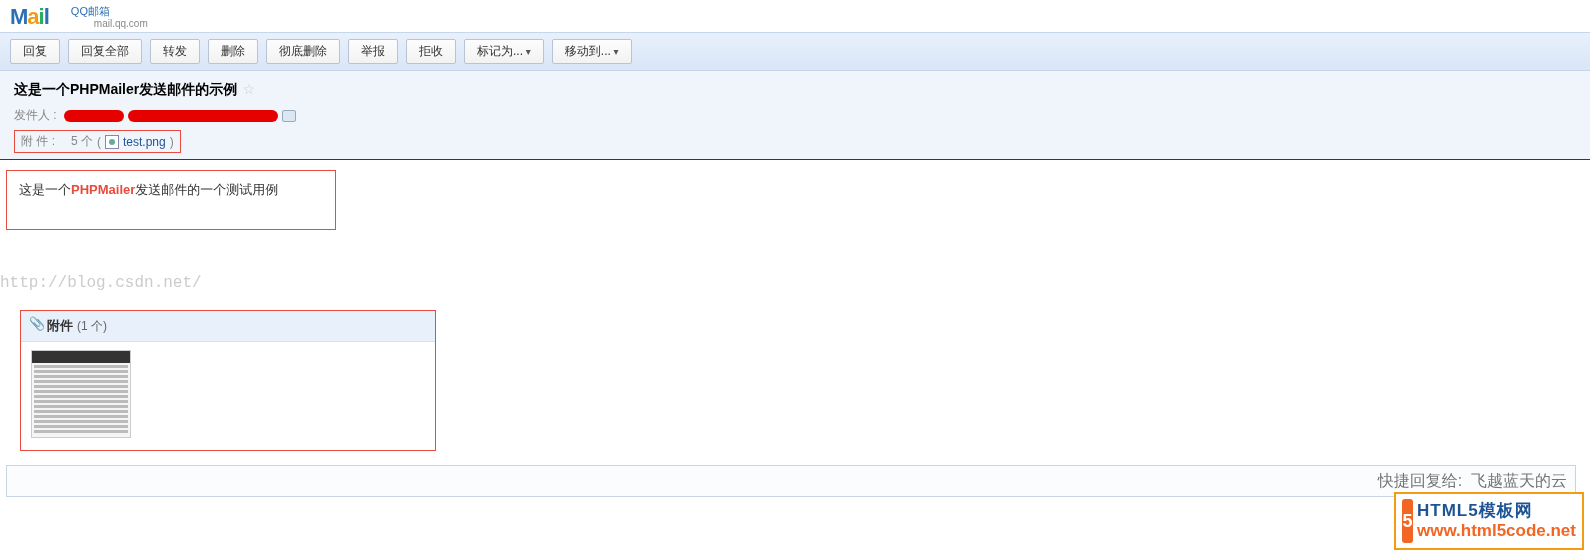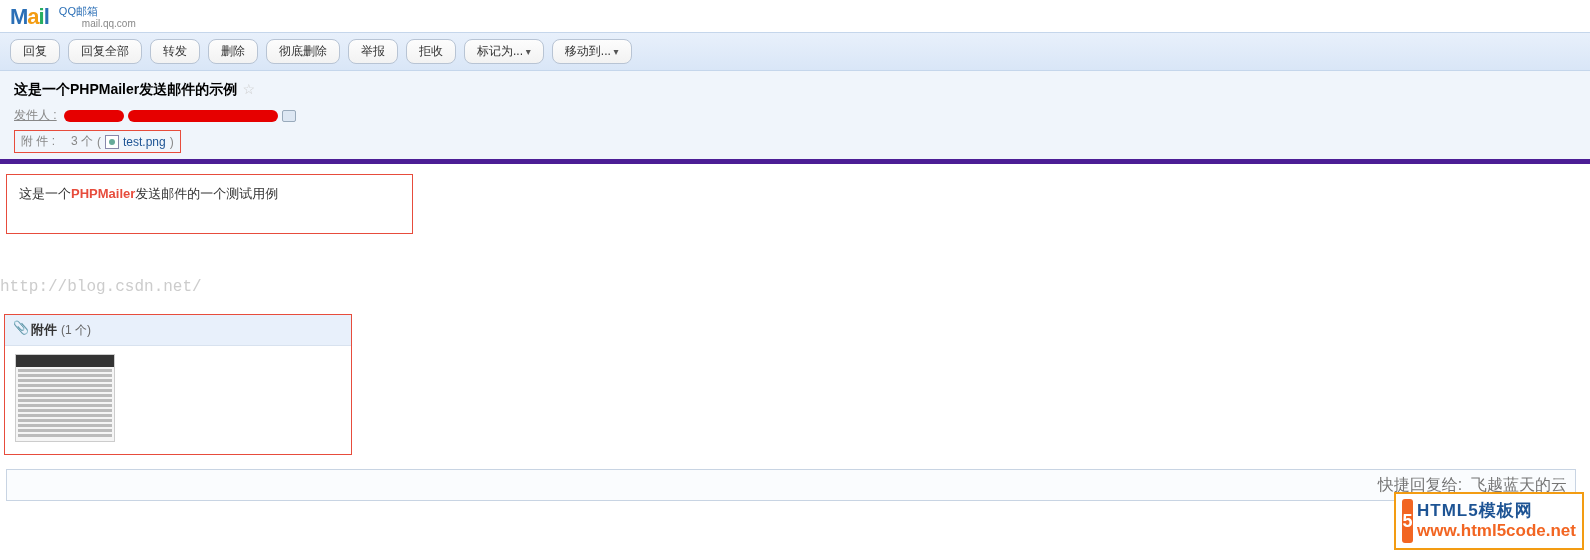--- a/index.html
+++ b/index.html
@@ -1,44 +1,44 @@
 <!DOCTYPE html>
 <html><head>
 <meta charset="utf-8">
 <style>
 * { margin: 0; padding: 0; box-sizing: border-box; }
 body { font-family: "Microsoft YaHei", Arial, sans-serif; font-size: 12px; color: #333; background: #fff; width: 1590px; }
-.logo-area { padding: 4px 10px 2px; display: flex; align-items: center; gap: 10px; }
+.logo-area { padding: 4px 10px 2px; display: flex; align-items: center; gap: 22px; }
 .logo-mail { font-size: 22px; font-weight: bold; letter-spacing: -1px; }
 .logo-mail .m { color: #2b6fb6; }
 .logo-mail .a { color: #f39c12; }
 .logo-mail .i1 { color: #27ae60; }
 .logo-mail .l { color: #2b6fb6; }
 .logo-sub { font-size: 11px; color: #2b6fb6; line-height: 1.1; }
 .logo-sub .dom { color: #888; font-size: 10px; margin-left: 23px; }
 .toolbar { background: linear-gradient(#e8f0fb, #d9e6f7); border-top: 1px solid #c5d6eb; border-bottom: 1px solid #c5d6eb; padding: 6px 10px; display: flex; gap: 8px; }
-.tb-btn { background: linear-gradient(#fdfdfd, #f2f2f2); border: 1px solid #b8c4d4; border-radius: 8px; padding: 3px 12px; font-size: 12px; cursor: pointer; color: #333; }
+.tb-btn { background: linear-gradient(#fdfdfd, #f2f2f2); border: 1px solid #b8c4d4; border-radius: 2px; padding: 3px 12px; font-size: 12px; cursor: pointer; color: #333; }
 .tb-btn.drop::after { content: " ▾"; font-size: 10px; color: #555; }
-.header-block { background: #f0f5fb; border-bottom: 5px solid #4c1d95; padding: 10px 14px 0; }
+.header-block { background: #f0f5fb; border-bottom: 1px solid #4c1d95; padding: 10px 14px 0; }
 .subject-row { margin-bottom: 6px; }
 .subject { font-size: 14px; font-weight: bold; color: #000; }
 .star { color: #ccc; font-size: 14px; margin-left: 2px; }
-.meta-row { color: #888; padding: 2px 0; display: flex; align-items: center; gap: 4px; text-decoration: underline; }
+.meta-row { color: #888; padding: 2px 0; display: flex; align-items: center; gap: 4px; }
 .meta-label { display: inline-block; min-width: 46px; }
 .redact { display: inline-block; height: 12px; background: #e60000; border-radius: 6px; }
 .vcard-icon { display: inline-block; width: 14px; height: 12px; background: #dde7f3; border: 1px solid #9ab; border-radius: 2px; }
 .att-row-wrap { display: inline-flex; align-items: center; border: 1px solid #e74c3c; padding: 2px 6px; margin-top: 4px; margin-bottom: 6px; gap: 4px; }
 .img-icon { width: 14px; height: 14px; background: #fff; border: 1px solid #88a; display: inline-flex; align-items: center; justify-content: center; }
 .img-icon::after { content: ""; width: 6px; height: 6px; background: #6a9; border-radius: 50%; }
 .att-link { color: #1e5494; cursor: pointer; }
-.body-box { border: 1px solid #e74c3c; margin: 10px 0 4px 6px; width: 407px; height: 60px; padding: 10px 12px; }
+.body-box { border: 1px solid #e74c3c; margin: 10px 0 4px 6px; width: 330px; height: 60px; padding: 10px 12px; }
 .body-text { font-size: 13px; }
 .body-text .hl { color: #e74c3c; font-weight: bold; }
 .watermark { text-align: left; color: #ccc; font-family: "Courier New", monospace; font-size: 16px; margin: 44px 0 18px; }
-.attach-section { border: 1px solid #e74c3c; margin: 0 0 0 4px; width: 348px; }
+.attach-section { border: 1px solid #e74c3c; margin: 0 0 0 20px; width: 416px; }
 .attach-bar { background: #e8f0fb; border-bottom: 1px solid #d8e2ef; padding: 6px 8px; display: flex; align-items: center; gap: 4px; }
 .clip-icon { width: 14px; height: 14px; display: inline-block; position: relative; }
 .clip-icon::before { content: "📎"; color: #555; font-size: 13px; position: absolute; top: -3px; }
 .attach-title { font-weight: bold; font-size: 13px; }
 .attach-count { color: #666; }
 .attach-body { padding: 8px 10px 12px; }
 .scan-row { margin-bottom: 6px; font-size: 12px; }
 .scan-row .lbl { font-weight: bold; }
 .scan-row .scan { color: #999; }
 .shield { color: #aaa; }
@@ -90,21 +90,21 @@
     <span class="star">☆</span>
   </div>
   <div class="meta-row">
     <span class="meta-label">发件人 :</span>
     <span class="redact" style="width:60px"></span>
     <span class="redact" style="width:150px"></span>
     <span class="vcard-icon"></span>
   </div>
   <div class="att-row-wrap">
     <span class="meta-label" style="color:#888">附   件 :</span>
-    <span style="color:#888">3 个</span>
+    <span style="color:#888">5 个</span>
     <span style="color:#888">(</span>
     <span class="img-icon"></span>
     <span class="att-link">test.png</span>
     <span style="color:#888">)</span>
   </div>
 </div>
 
 <div class="body-box">
   <span class="body-text">
     <span>这是一个</span><span class="hl">PHPMailer</span><span>发送邮件的一个测试用例</span>

